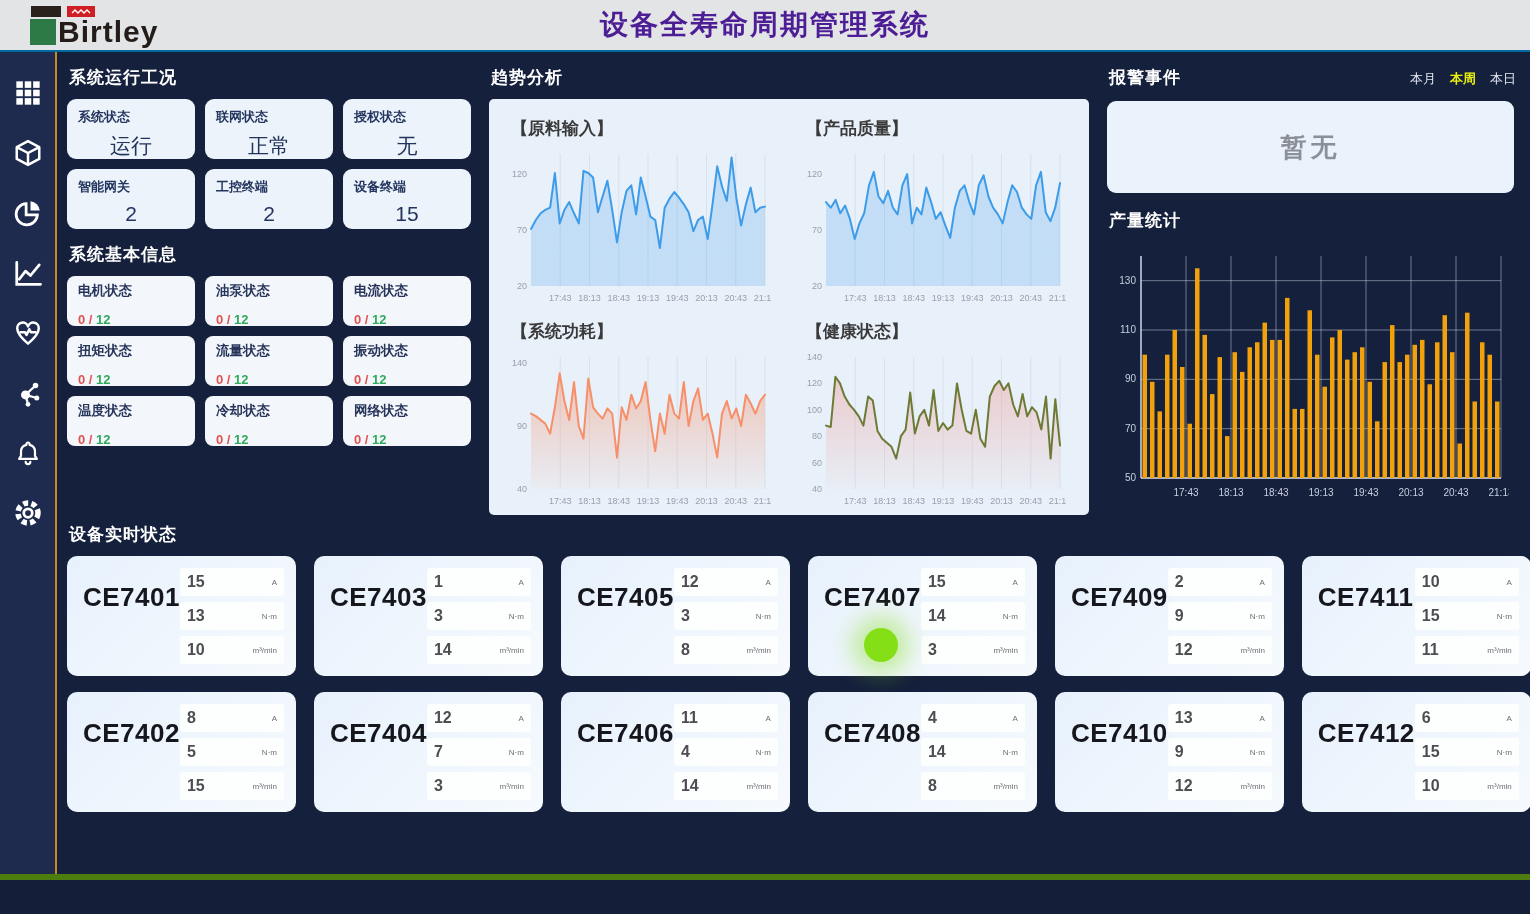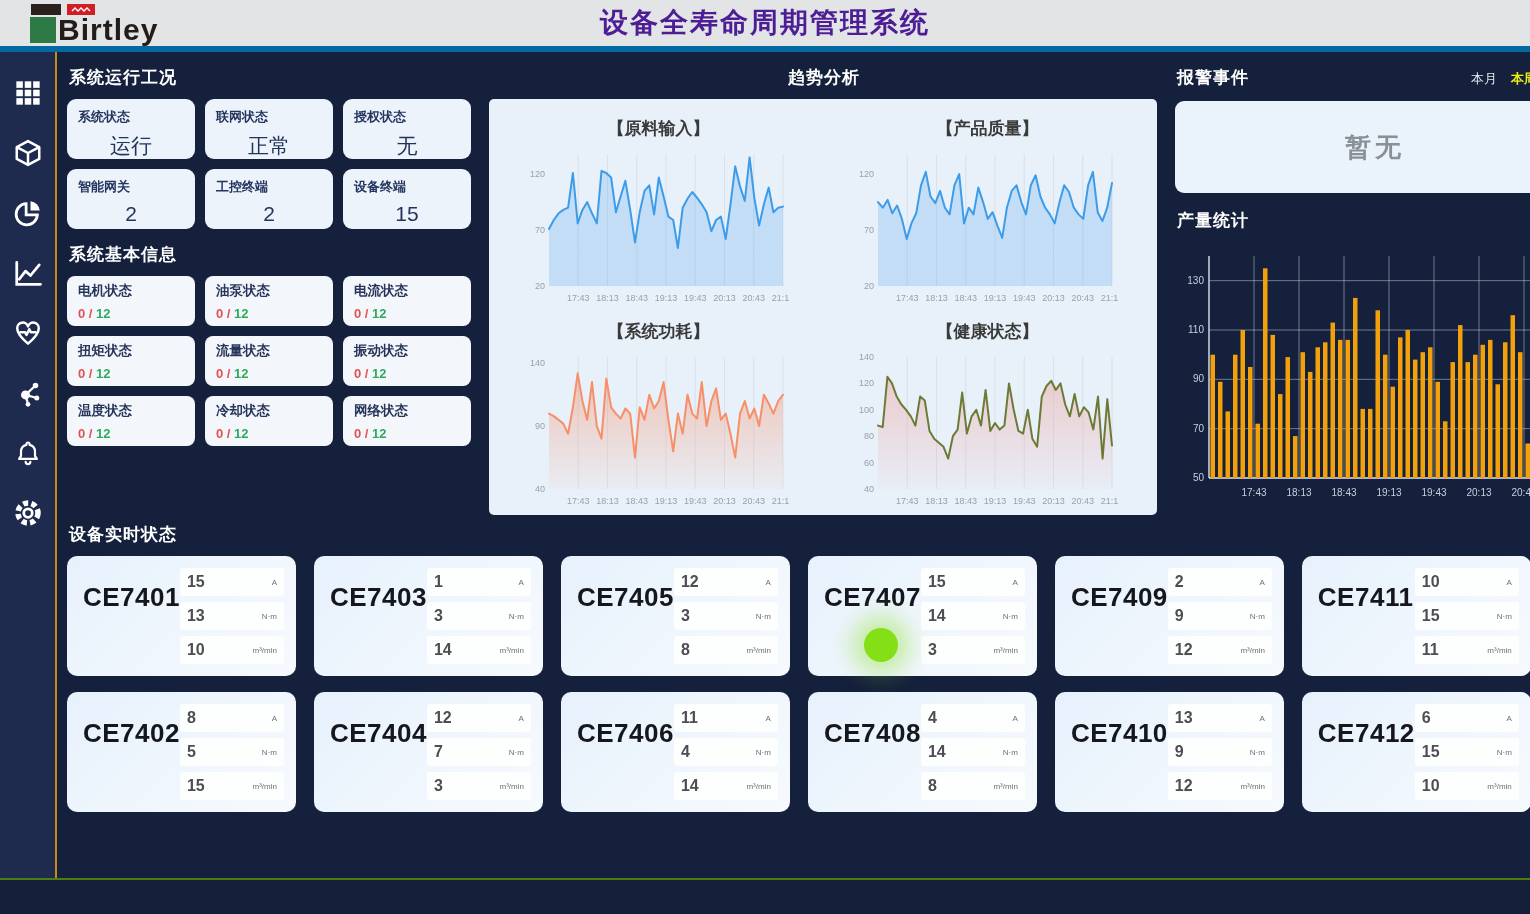--- a/index.html
+++ b/index.html
@@ -3,58 +3,58 @@
 <meta charset="utf-8">
 <style>
   * { margin:0; padding:0; box-sizing:border-box; }
   html,body { width:1530px; height:914px; overflow:hidden; background:#15203c;
     font-family:"Liberation Sans","DejaVu Sans",sans-serif; }
 
   .page { width:1530px; height:914px; display:flex; flex-direction:column; }
 
   
   .topbar { height:52px; background:#e3e4e6; position:relative; display:flex; align-items:center;
-    border-bottom:6px solid #0369a1; flex:0 0 auto; }
+    border-bottom:2px solid #0369a1; flex:0 0 auto; }
   .logo { margin-left:30px; display:flex; flex-direction:column; }
   .logo-row1 { display:flex; gap:6px; margin-bottom:2px; margin-left:1px;}
   .m-dark { width:30px; height:11px; background:#2a211c; display:inline-block; }
   .m-red  { width:28px; height:11px; background:#cf1f24; display:inline-flex; align-items:center; justify-content:center;}
   .logo-row2 { display:flex; align-items:flex-end; gap:2px; }
   .m-green { width:26px; height:26px; background:#2d7a46; display:inline-block; }
   .logo-text { font-size:30px; font-weight:bold; color:#241c18; line-height:26px; letter-spacing:1px;}
   .page-title { position:absolute; left:50%; top:50%; transform:translate(-50%,-50%);
     font-size:28px; font-weight:bold; color:#4c1d95; letter-spacing:2px; white-space:nowrap; }
 
   
-  .body { flex:1 1 auto; display:flex; border-bottom:2px solid #4d7c0f; }
+  .body { flex:1 1 auto; display:flex; border-bottom:6px solid #4d7c0f; }
   .sidebar { width:57px; background:#1e2b4e; border-right:2px solid #c8891d;
     display:flex; flex-direction:column; align-items:center; padding-top:24px; gap:26px; flex:0 0 auto;}
   .side-btn { width:34px; height:34px; display:flex; align-items:center; justify-content:center;
     background:transparent; border:none; cursor:pointer; }
   .side-btn svg { display:block; }
 
   .content { flex:1 1 auto; padding:6px 14px 0 10px; overflow:hidden; }
   h2.sec-title { color:#ffffff; font-size:17px; font-weight:bold; letter-spacing:1px; margin:8px 0 10px 2px; }
 
   .top-grid { display:flex; gap:18px; }
   .col-left { width:404px; flex:0 0 auto; }
-  .col-mid  { width:668px; flex:0 0 auto;text-align:center; }
+  .col-mid  { width:600px; flex:0 0 auto; }
   .col-right{ flex:1 1 auto; }
 
   
   .run-grid { display:grid; grid-template-columns:repeat(3,1fr); gap:10px; margin-bottom:14px; }
   .run-card { background:#edf3fa; border-radius:9px; height:60px; padding:9px 11px; }
   .run-label { font-size:13px; font-weight:bold; color:#24365f; }
   .run-value { font-size:21px; font-weight:normal; color:#22345c; text-align:center; margin-top:6px; }
 
   
   .info-grid { display:grid; grid-template-columns:repeat(3,1fr); gap:10px; }
   .info-card { background:#f3f7fc; border-radius:8px; height:50px; padding:6px 11px; }
   .info-label { font-size:13.5px; font-weight:bold; color:#28355a; }
-  .info-count { font-size:13px; font-weight:bold; margin-top:6px; }
+  .info-count { font-size:13px; font-weight:bold; margin-top:12px; }
   .c-red { color:#e0524f; } .c-green { color:#2faa5b; }
 
   
   .trend-panel { background:#e8f0f9; border-radius:5px; padding:10px 22px 6px 14px; height:416px;
     display:grid; grid-template-columns:1fr 1fr; grid-template-rows:1fr 1fr; column-gap:26px; }
   .mini-chart { padding-top:4px; }
   .mini-title { font-size:17px; font-weight:bold; color:#3a3a3a; margin:4px 0 2px 8px; }
 
   
   .alarm-head { display:flex; align-items:baseline; justify-content:space-between; }

